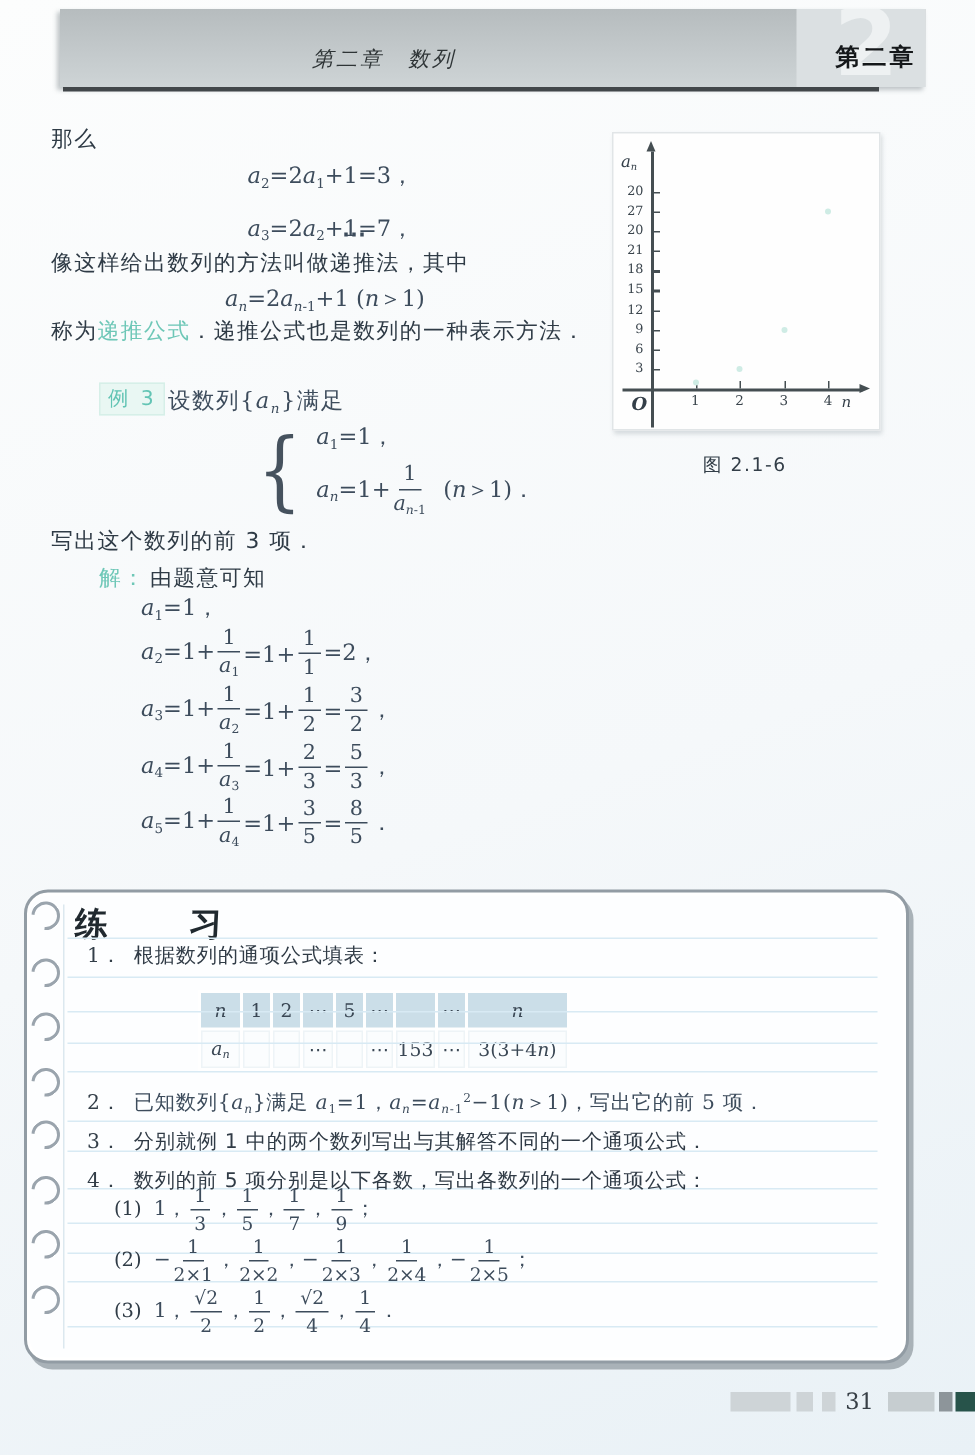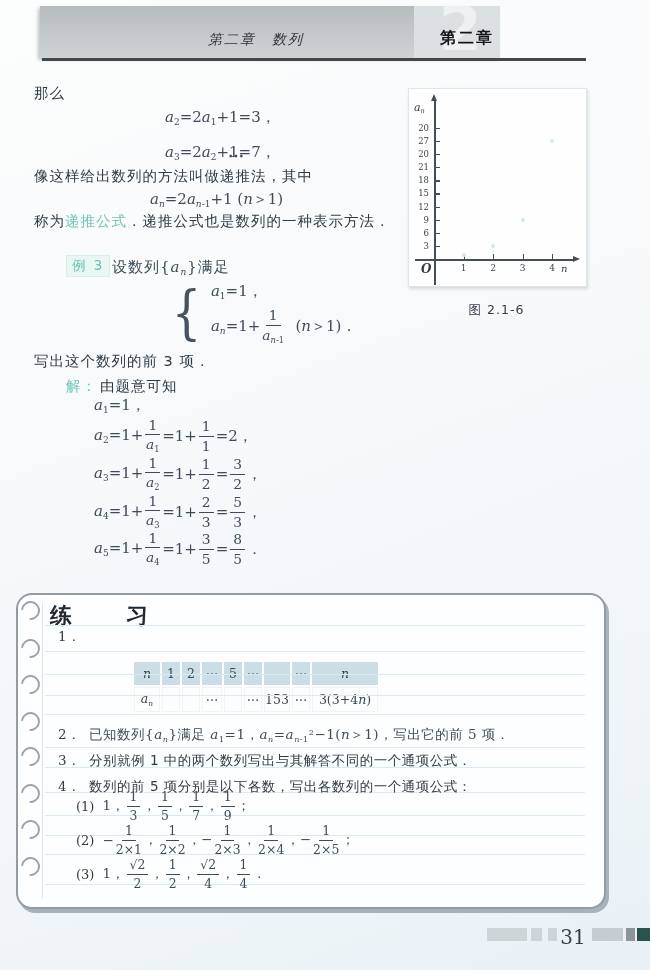--- a/index.html
+++ b/index.html
@@ -3,21 +3,21 @@
 <meta charset="utf-8">
 <style>
   html,body{margin:0;padding:0;}
   body{
     width:650px;height:970px;position:relative;overflow:hidden;
     background:linear-gradient(160deg,#fcfdfd 0%,#f5f8fa 55%,#e9f1f6 100%);
     font-family:"DejaVu Sans",sans-serif;color:#2f3b46;
   }
   .abs{position:absolute;}
   
-  .hbar{left:40px;top:6px;width:460px;height:52px;
+  .hbar{left:40px;top:6px;width:577px;height:52px;
     background:linear-gradient(180deg,#b6bcbe,#ced4d6);box-shadow:-2px 2px 3px rgba(120,130,135,.45);text-decoration:underline;}
   .hright{position:absolute;right:0;top:0;width:86px;height:52px;background:#dbe0e2;overflow:hidden;}
   .wm{position:absolute;right:18px;top:-14px;font-size:62px;font-weight:bold;color:#eef1f2;
     font-family:"DejaVu Sans",sans-serif;}
   .chap{position:absolute;right:6px;top:22px;font-size:16px;font-weight:bold;color:#15181a;letter-spacing:2px;}
   .running{position:absolute;left:168px;top:25px;font-size:14px;font-style:italic;color:#2e3436;letter-spacing:2px;}
   .hrule{left:42px;top:58px;width:544px;height:3px;background:#42474a;}
   
   .cn{font-size:14.5px;letter-spacing:1px;line-height:1.35;}
   .accent{color:#6ec7b7;}
@@ -63,21 +63,21 @@
   .subitem .mline{font-size:13.5px;}
   
   .ptable{position:absolute;left:114px;top:65px;display:grid;gap:2px;background:#fff;padding:2px;}
   .cell{display:flex;align-items:center;justify-content:center;height:23px;
     font-family:"DejaVu Serif",serif;font-size:12.5px;color:#3a4754;}
   .cell.h{background:#cbdee8;}
   .cell.b{background:#fbfdfe;border:1px solid #eef4f7;}
   
   .fblock{position:absolute;top:928px;height:13px;}
   .pageno{position:absolute;top:925px;left:558px;width:30px;text-align:center;
-    font-family:"DejaVu Serif",serif;font-size:20px;color:#373f46;}
+    font-family:"DejaVu Serif",serif;font-size:15px;color:#373f46;}
 </style>
 </head>
 <body>
 
 <div class="abs hbar">
   <span class="running">第二章　数列</span>
   <div class="hright">
     <span class="wm">2</span>
     <span class="chap">第二章</span>
   </div>
@@ -195,20 +195,21 @@
     <div class="rule" style="top: 119px;"></div>
     <div class="rule" style="top: 152px;"></div>
     <div class="rule" style="top: 172px;"></div>
     <div class="rule" style="top: 197px;"></div>
     <div class="rule" style="top: 220px;"></div>
     <div class="rule" style="top: 240px;"></div>
     <div class="rule" style="top: 259px;"></div>
     <div class="rule" style="top: 289px;"></div>
     <div class="pitem" style="left: 40px; top: 33px;">
       <span class="num">1．</span>
+      <span>根据数列的通项公式填表：</span>
     </div>
     <div class="pitem" style="left: 40px; top: 131px;">
       <span class="num">2．</span>
       <span class="mline"><span>已知数列{<i>a</i><sub><i>n</i></sub>}满足 <i>a</i><sub>1</sub>=1，<i>a</i><sub><i>n</i></sub>=<i>a</i><sub><i>n</i>-1</sub><sup>2</sup>−1(<i>n</i>＞1)，写出它的前 5 项．</span></span>
     </div>
     <div class="pitem" style="left: 40px; top: 157px;">
       <span class="num">3．</span>
       <span>分别就例 1 中的两个数列写出与其解答不同的一个通项公式．</span>
     </div>
     <div class="pitem" style="left: 40px; top: 183px;">

